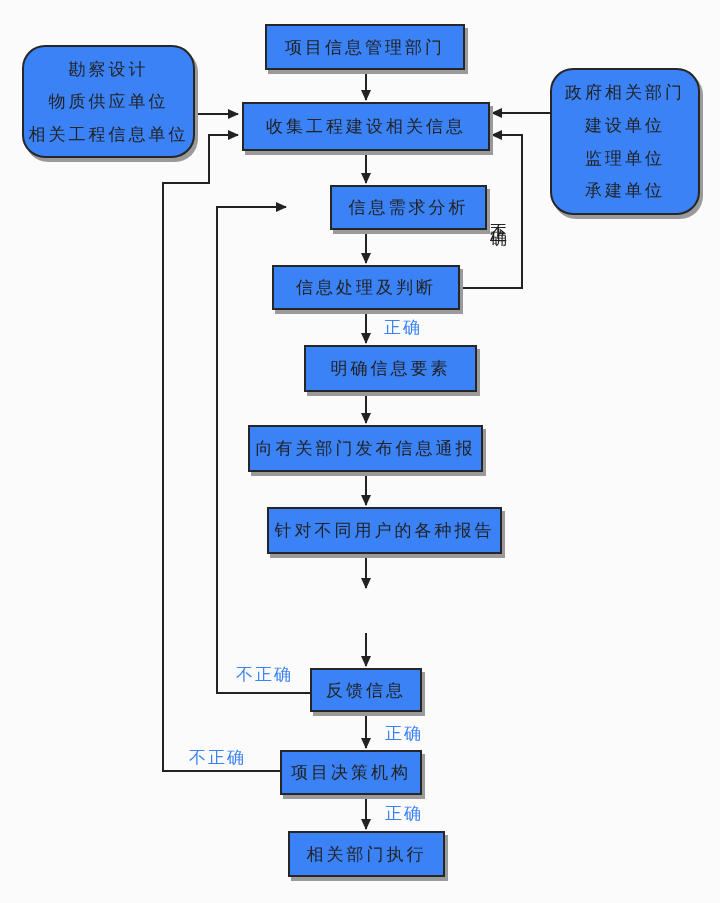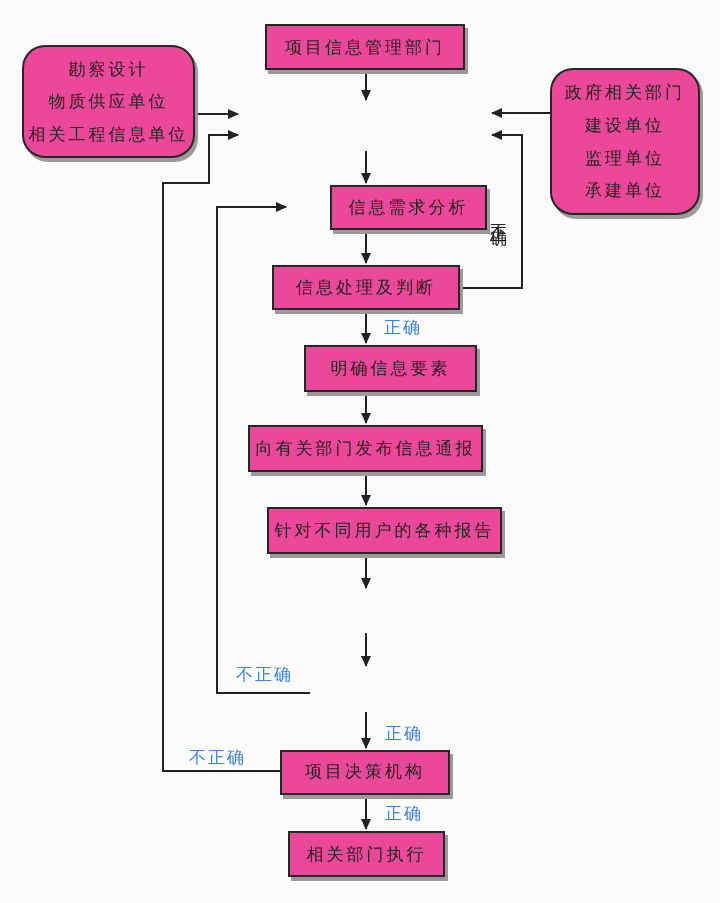--- a/index.html
+++ b/index.html
@@ -7,21 +7,21 @@
     width: 720px; height: 903px;
     background: #fbfbfb;
     font-family: "DejaVu Sans", "Liberation Sans", sans-serif;
     color: #222222;
   }
   .stage { position: relative; width: 720px; height: 903px; overflow: hidden; }
   .wires { position: absolute; left: 0; top: 0; width: 720px; height: 903px; }
   .node {
     position: absolute;
     box-sizing: border-box;
-    background: #ec4899;
+    background: #3b82f6;
     border: 2px solid #262626;
     box-shadow: 3px 4px 0 #9a9a9a;
     display: flex;
     align-items: center;
     justify-content: center;
     font-size: 17px;
     letter-spacing: 3px;
     line-height: 1.2;
     z-index: 2;
   }
@@ -89,20 +89,23 @@
     <div>相关工程信息单位</div>
   </div>
 
   <div class="node multi" style="left:550px; top:68px; width:150px; height:147px;">
     <div>政府相关部门</div>
     <div>建设单位</div>
     <div>监理单位</div>
     <div>承建单位</div>
   </div>
 
+  <div class="node" style="left:242px; top:102px; width:248px; height:49px;">
+    <span>收集工程建设相关信息</span>
+  </div>
 
   <div class="node" style="left:288px; top:185px; width:157px; height:45px;margin-left:42px;">
     <span>信息需求分析</span>
   </div>
 
   <div class="node" style="left:272px; top:265px; width:188px; height:45px;">
     <span>信息处理及判断</span>
   </div>
 
   <div class="node" style="left:280px; top:345px; width:173px; height:47px;margin-left:24px;">
@@ -111,22 +114,25 @@
 
   <div class="node" style="left:248px; top:425px; width:235px; height:47px;">
     <span>向有关部门发布信息通报</span>
   </div>
 
   <div class="node" style="left:248px; top:507px; width:235px; height:47px;margin-left:19px;">
     <span>针对不同用户的各种报告</span>
   </div>
 
 
+  <div class="node" style="left:310px; top:668px; width:112px; height:44px;">
+    <span>反馈信息</span>
+  </div>
 
-  <div class="node" style="left:280px; top:750px; width:170px; height:45px;font-family:Liberation Serif, serif;">
+  <div class="node" style="left:280px; top:750px; width:142px; height:45px;">
     <span>项目决策机构</span>
   </div>
 
   <div class="node" style="left:288px; top:831px; width:157px; height:46px;">
     <span>相关部门执行</span>
   </div>
 
   <span class="elabel" style="left:384px; top:316px;">正确</span>
 
   <span class="elabel" style="left:385px; top:722px;">正确</span>

